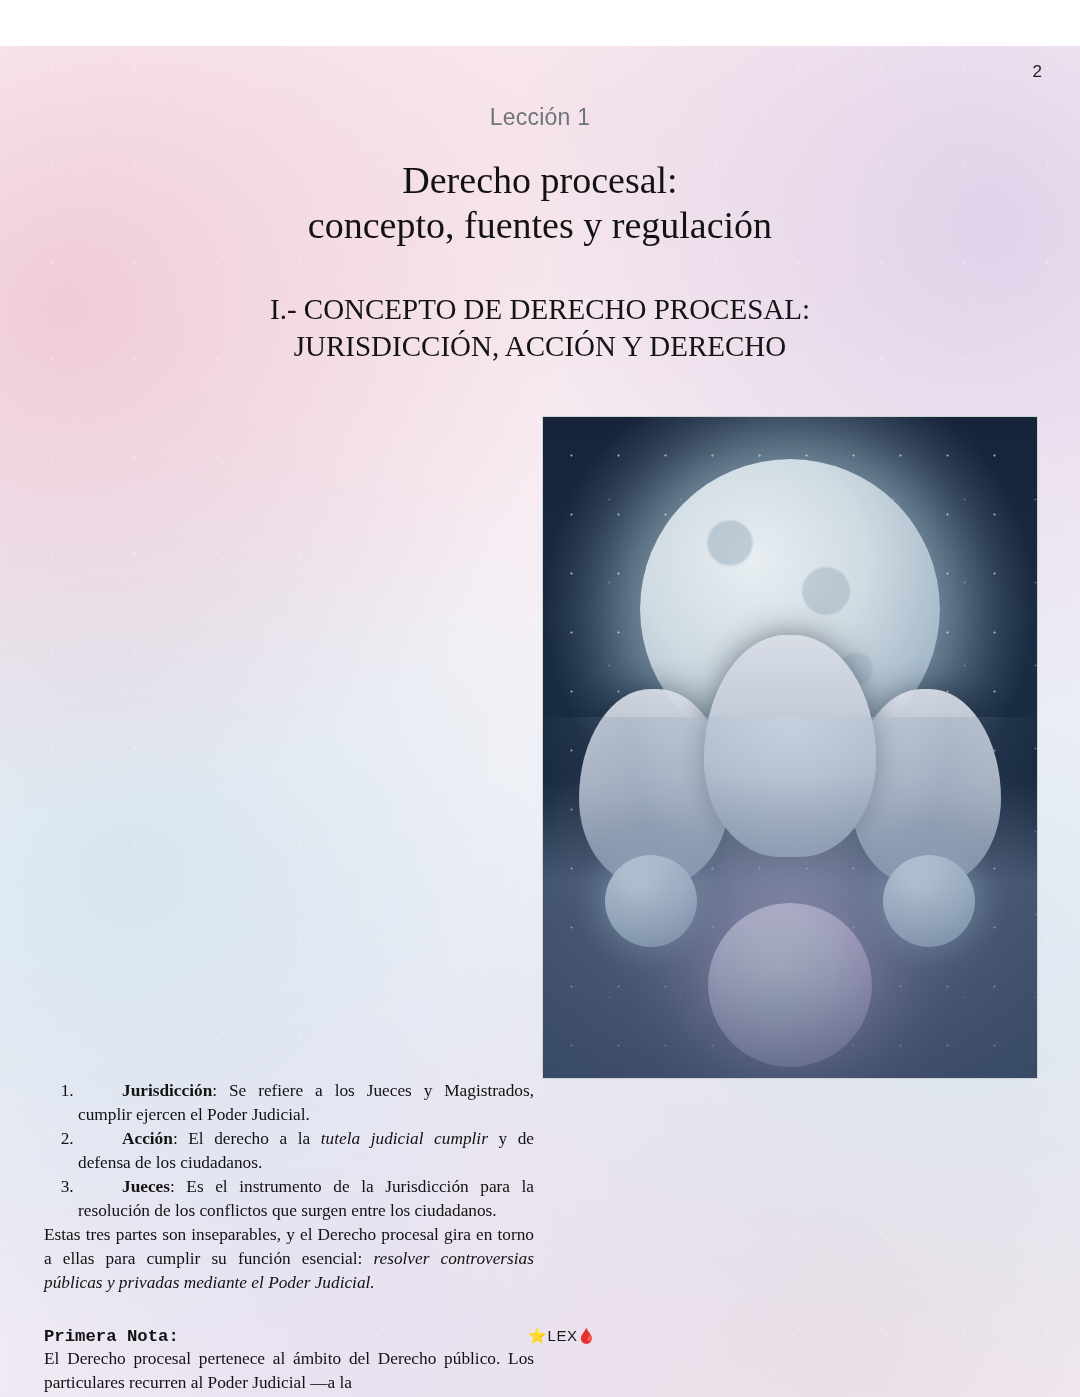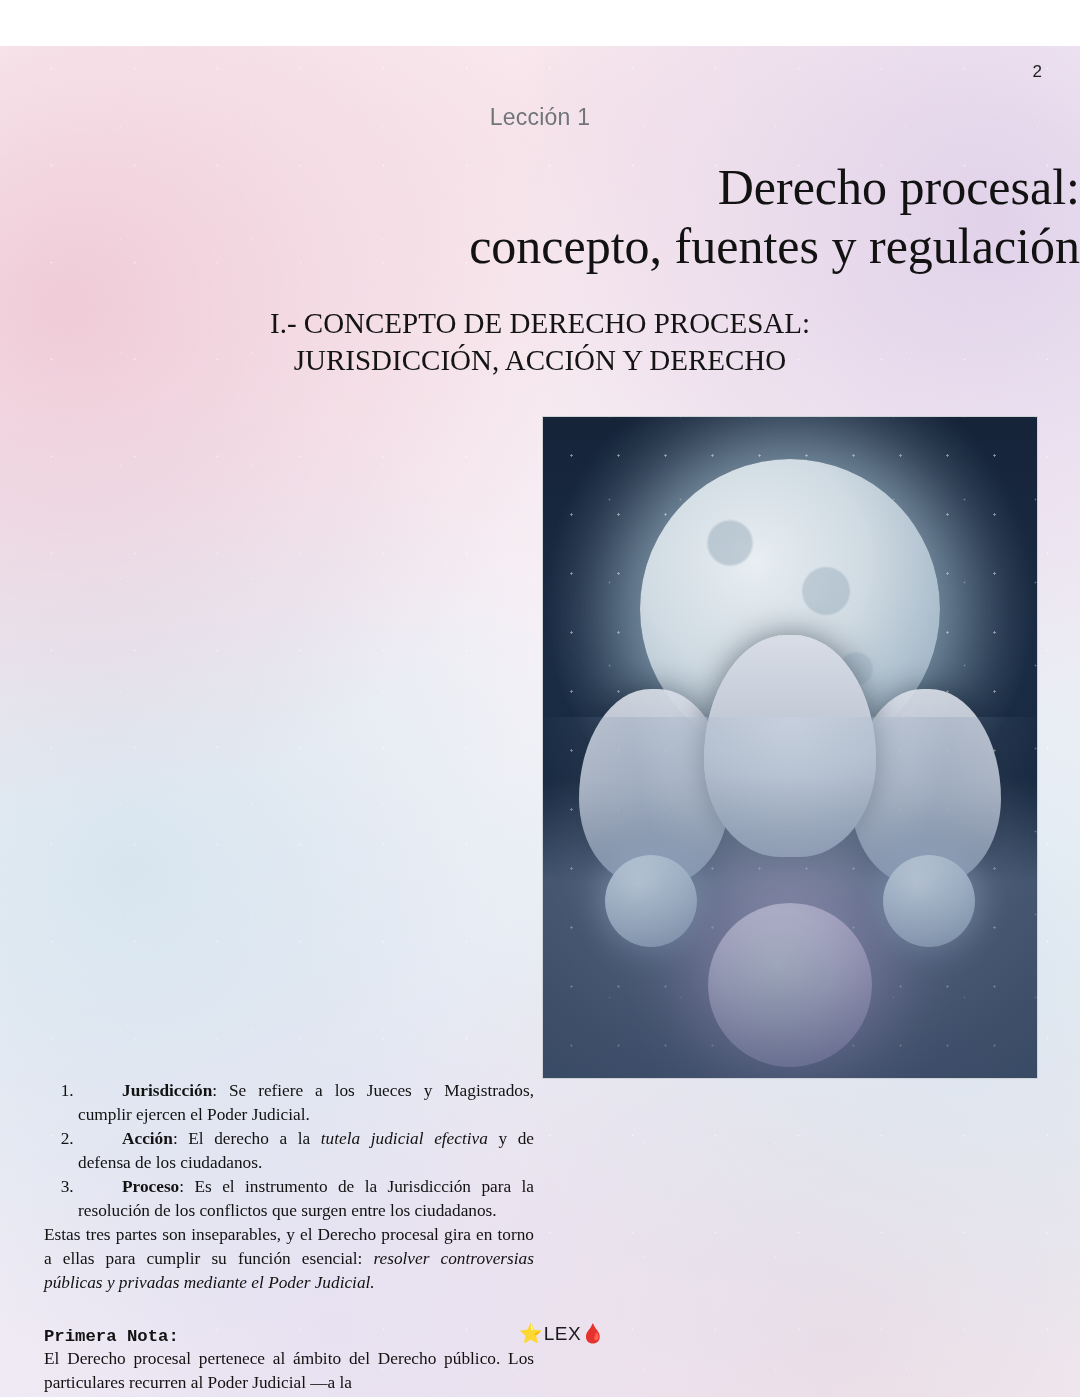--- a/index.html
+++ b/index.html
@@ -71,29 +71,29 @@
     text-align: center;
     font-family: "Liberation Sans", sans-serif;
     font-size: 23px;
     color: #6f7579;
     letter-spacing: 0.2px;
   }
   .doc-title {
     position: absolute;
     top: 158px;
     left: 0; right: 0;
-    text-align: right;
-    font-size: 50px;
+    text-align: center;
+    font-size: 38px;
     line-height: 1.18;
     color: #121212;
     font-family: "Liberation Serif", serif;
   }
   .section-title {
     position: absolute;
-    top: 305px;
+    top: 291px;
     left: 60px; right: 60px;
     text-align: center;
     font-size: 29px;
     line-height: 1.28;
     color: #141414;
     font-family: "Liberation Serif", serif;
   }
 
   
   .body-wrap {
@@ -227,21 +227,21 @@
       radial-gradient(ellipse at 50% 0%, rgba(200,212,226,0.55) 0%, rgba(120,140,170,0.25) 45%, rgba(30,45,70,0) 72%);
   }
 
   
   .footer {
     position: absolute;
     bottom: 52px;
     left: 0; right: 0;
     text-align: center;
     font-family: "Liberation Sans", sans-serif;
-    font-size: 19px;
+    font-size: 15px;
     letter-spacing: 0.5px;
     color: #1a1a1a;
     padding-left: 45px;
   }
   .footer .star { color: #f5b301; }
   .footer .drop { color: #d43b2a; }
 </style>
 </head>
 <body>
 
@@ -283,24 +283,24 @@
     </div>
 
     <div class="col-left">
 
 
       <ol>
         <li>
           <b>Jurisdicción</b><span>: Se refiere a los Jueces y Magistrados, cumplir ejercen el Poder Judicial.</span>
         </li>
         <li>
-          <b>Acción</b><span>: El derecho a la </span><i>tutela judicial efectiva</i><span> y de defensa de los ciudadanos.</span>
+          <b>Acción</b><span>: El derecho a la </span><i>tutela judicial cumplir</i><span> y de defensa de los ciudadanos.</span>
         </li>
         <li>
-          <b>Proceso</b><span>: Es el instrumento de la Jurisdicción para la resolución de los conflictos que surgen entre los ciudadanos.</span>
+          <b>Jueces</b><span>: Es el instrumento de la Jurisdicción para la resolución de los conflictos que surgen entre los ciudadanos.</span>
         </li>
       </ol>
 
       <p class="gap"><span>Estas tres partes son inseparables, y el Derecho procesal gira en torno a ellas para cumplir su función esencial: </span><i>resolver controversias públicas y privadas mediante el Poder Judicial.</i></p>
 
       <div class="subhead">Primera Nota:</div>
 
       <p><span>El Derecho procesal pertenece al ámbito del Derecho público. Los particulares recurren al Poder Judicial —a la </span></p>
 
     </div>

